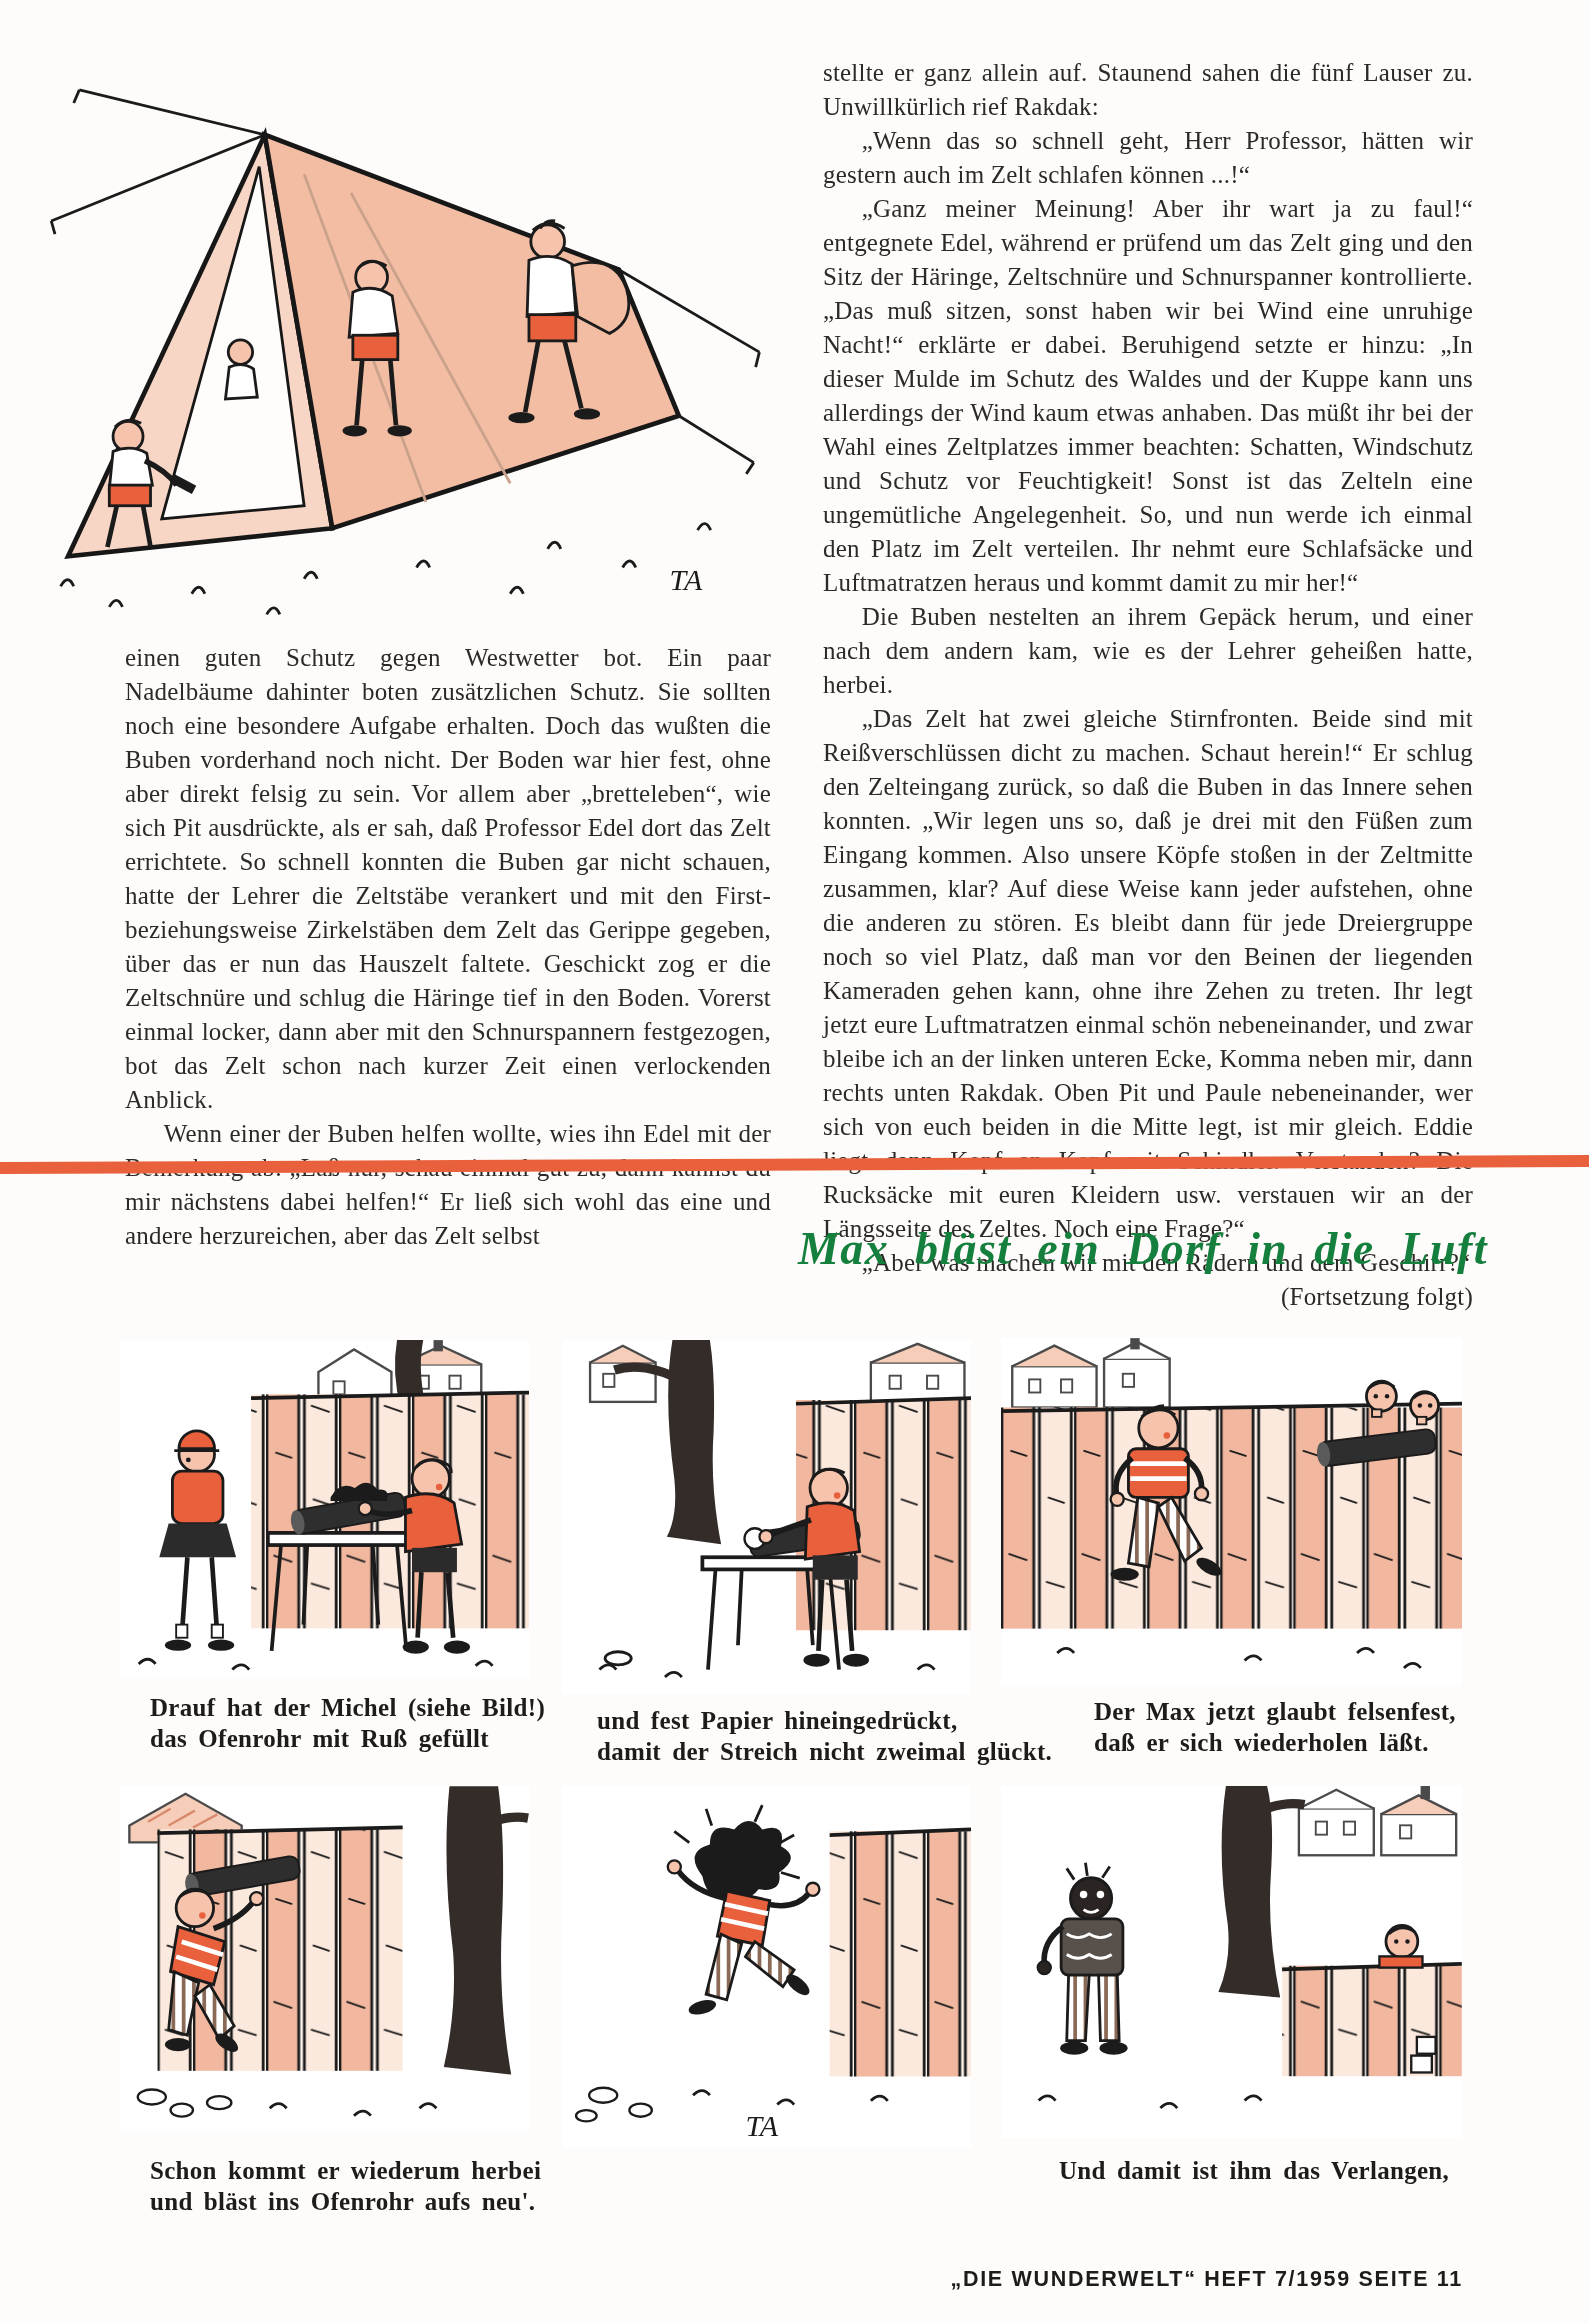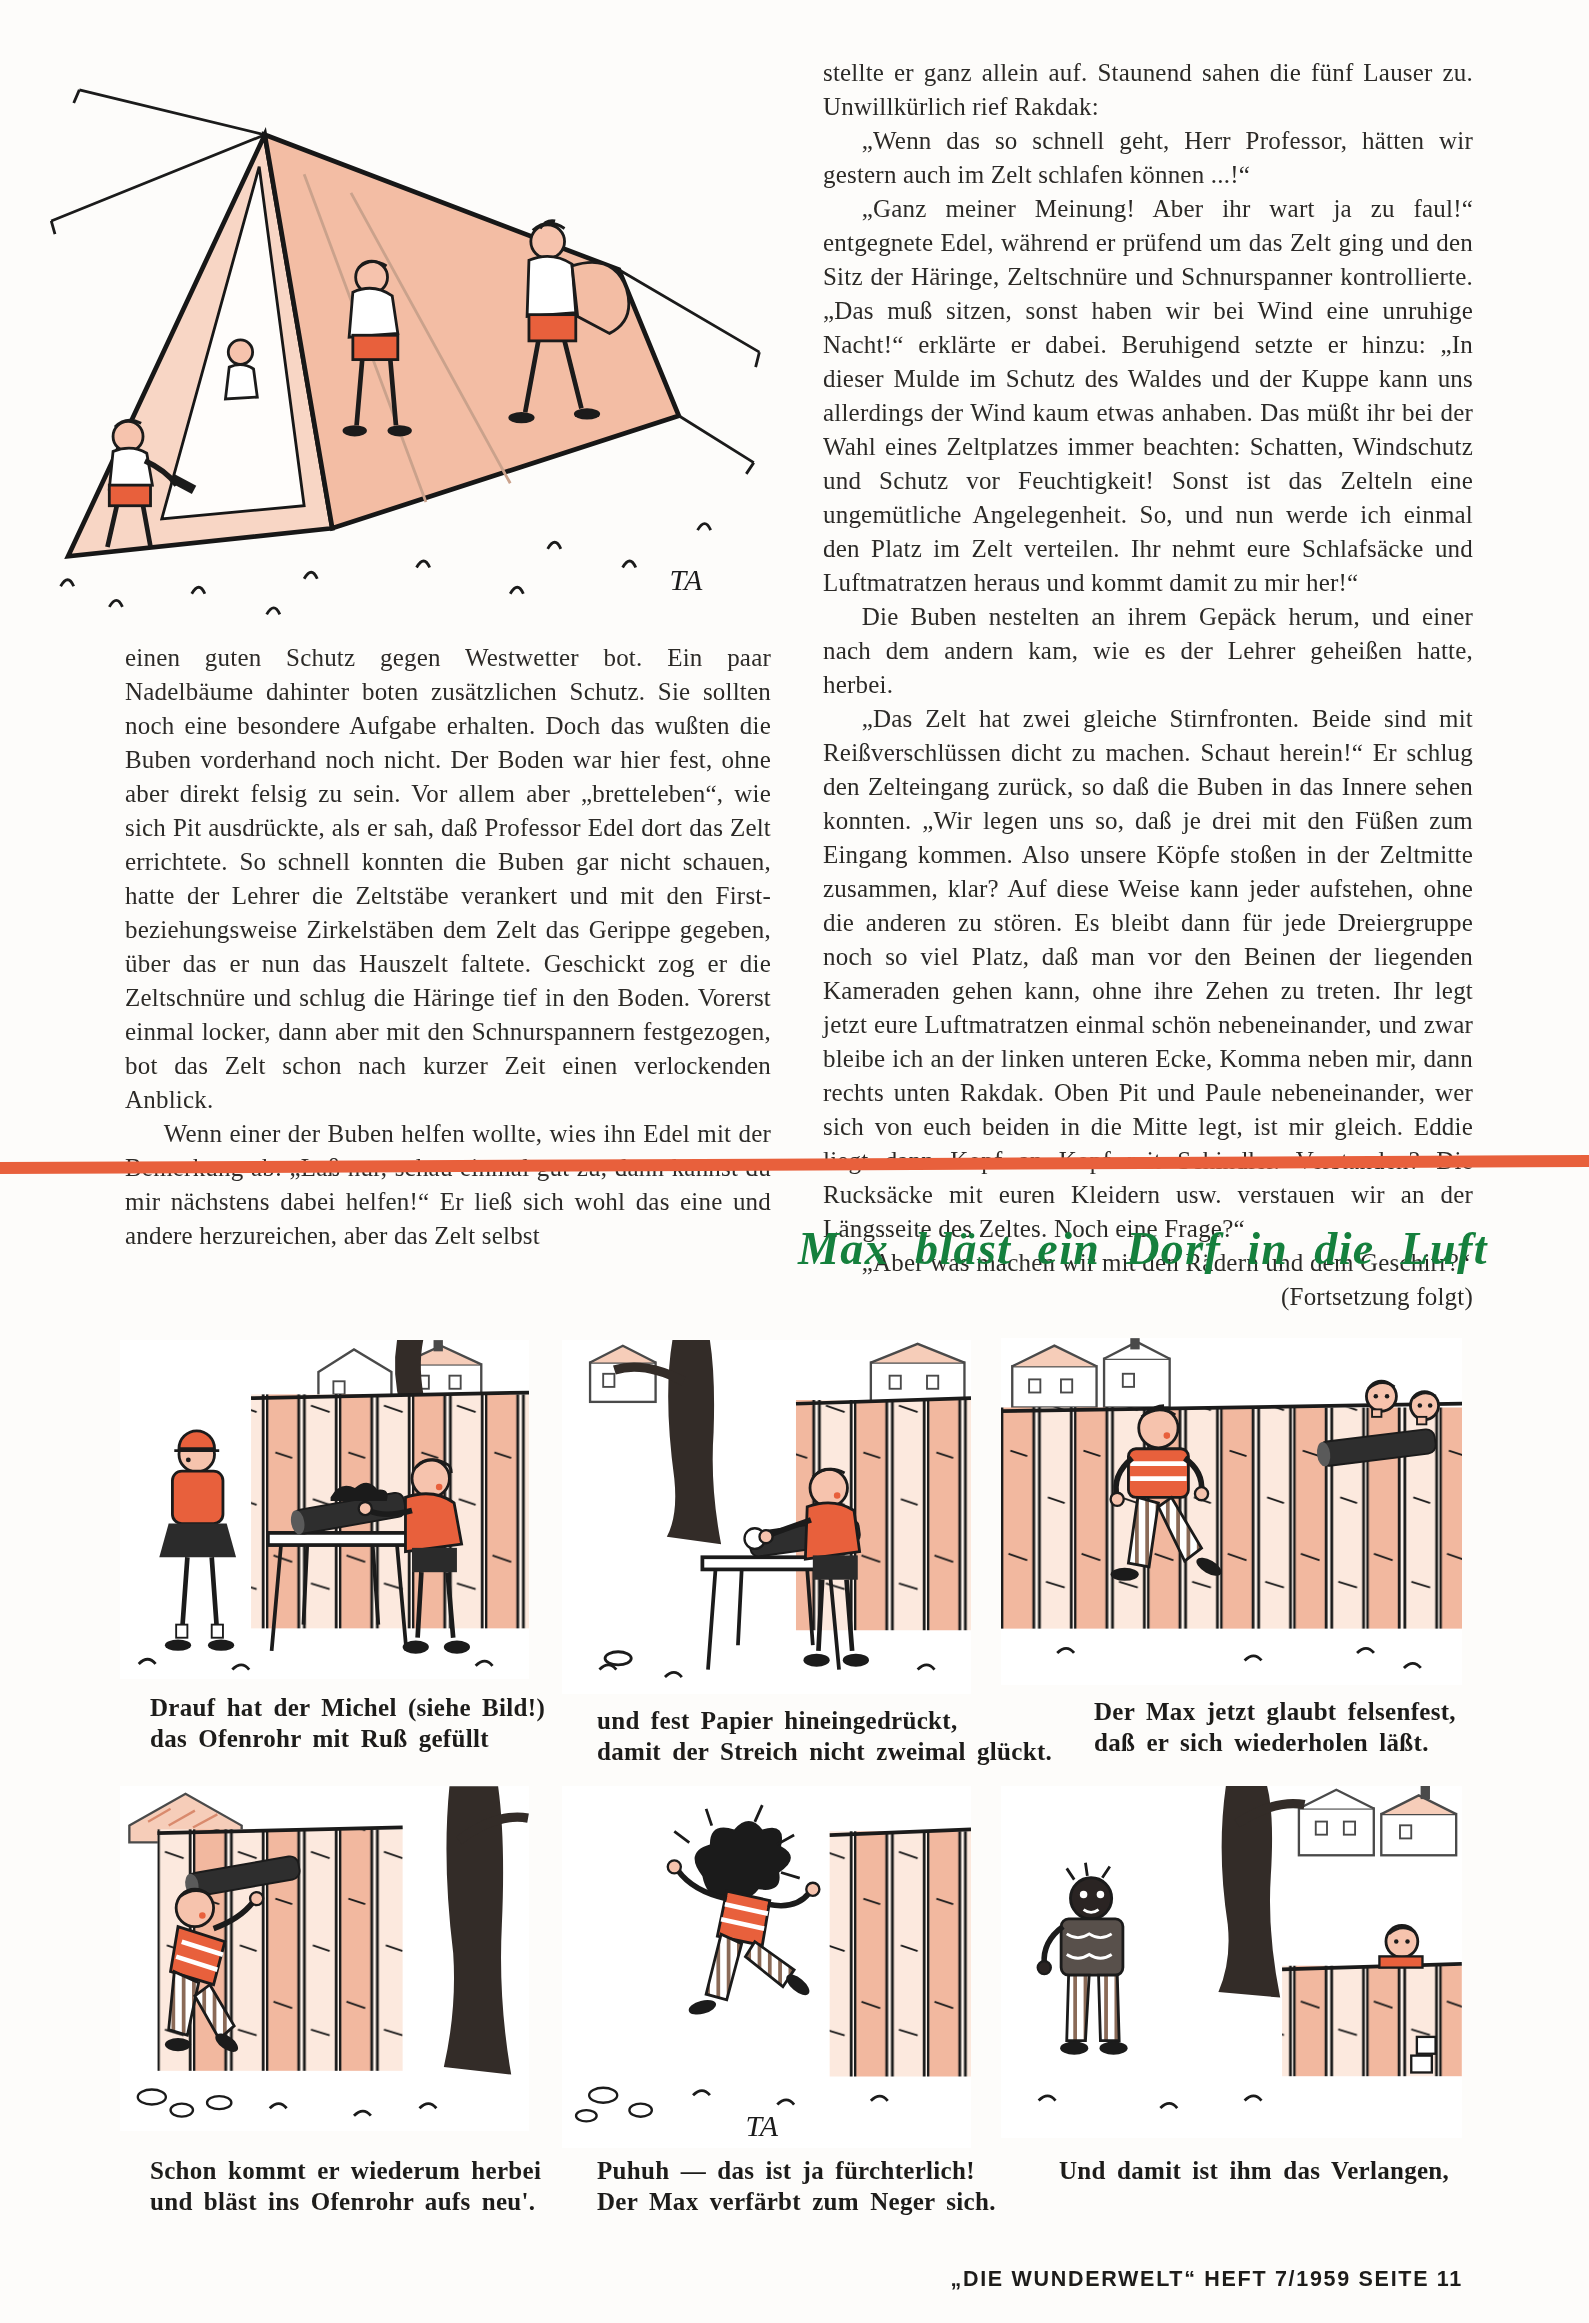--- a/index.html
+++ b/index.html
@@ -405,24 +405,20 @@
     <div>damit der Streich nicht zweimal glückt.</div>
   </div>
   <div class="caption" style="left:1094px;top:1696px">
     <div>Der Max jetzt glaubt felsenfest,</div>
     <div>daß er sich wiederholen läßt.</div>
   </div>
   <div class="caption" style="left:150px;top:2155px">
     <div>Schon kommt er wiederum herbei</div>
     <div>und bläst ins Ofenrohr aufs neu'.</div>
   </div>
-  <div class="caption" style="left:597px;top:2155px">
-    <div>Puhuh — das ist ja fürchterlich!</div>
-    <div>Der Max verfärbt zum Neger sich.</div>
-  </div>
   <div class="caption" style="left:1059px;top:2155px">
     <div>Und damit ist ihm das Verlangen,</div>
   </div>
 
   <div class="footer">„DIE WUNDERWELT“  HEFT 7/1959   SEITE 11</div>
 
 </div>
 
 
 </body></html>

